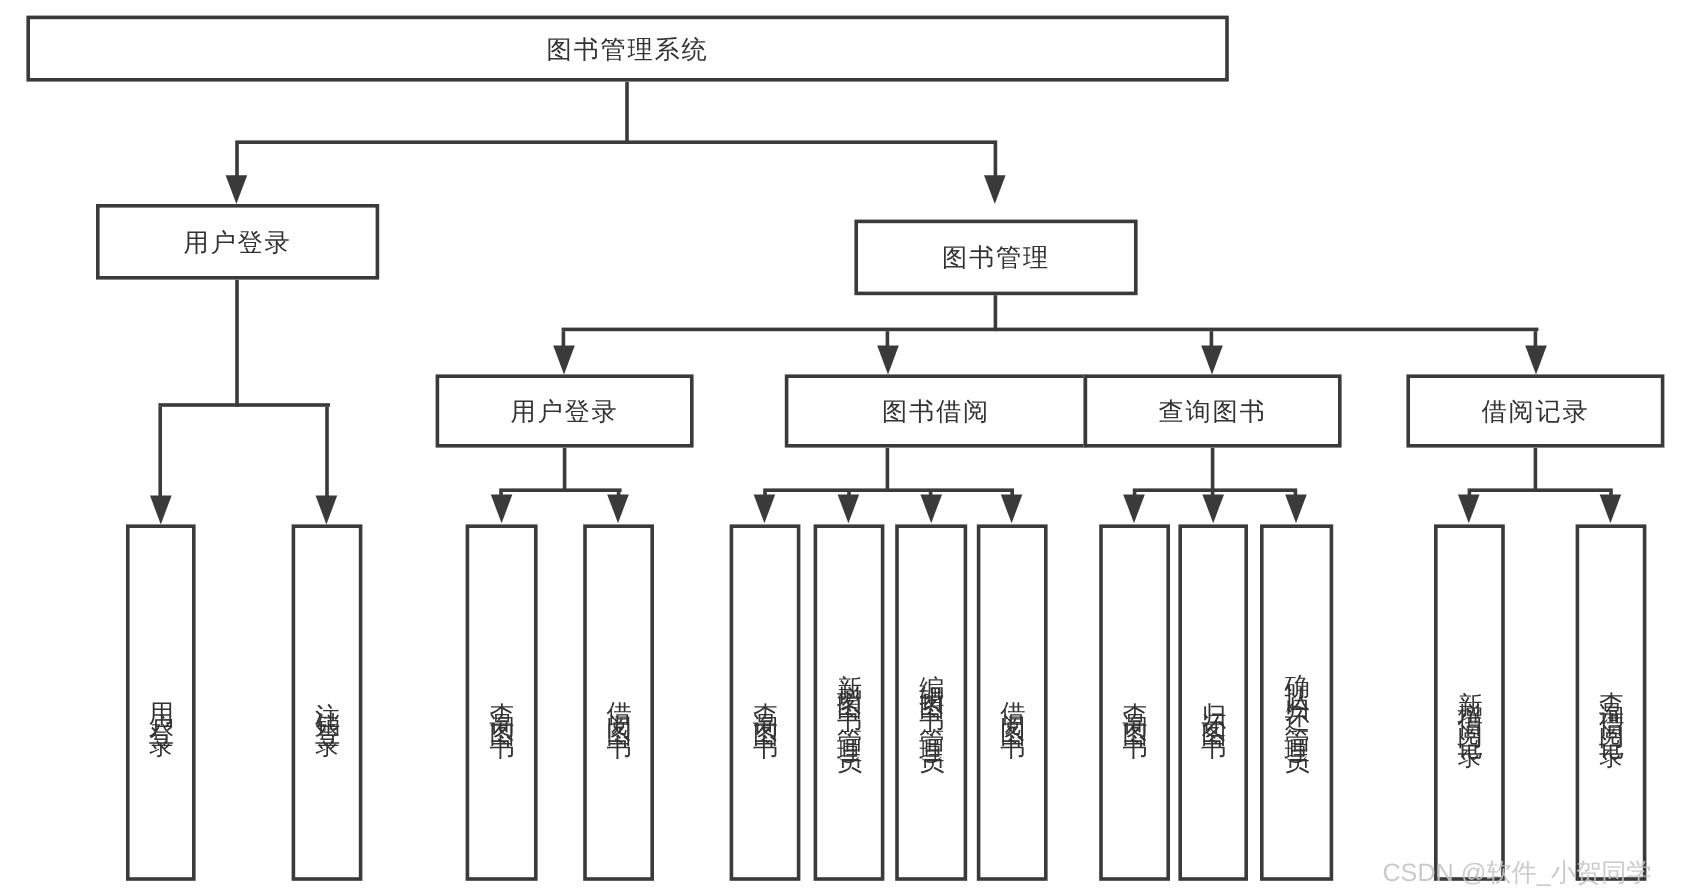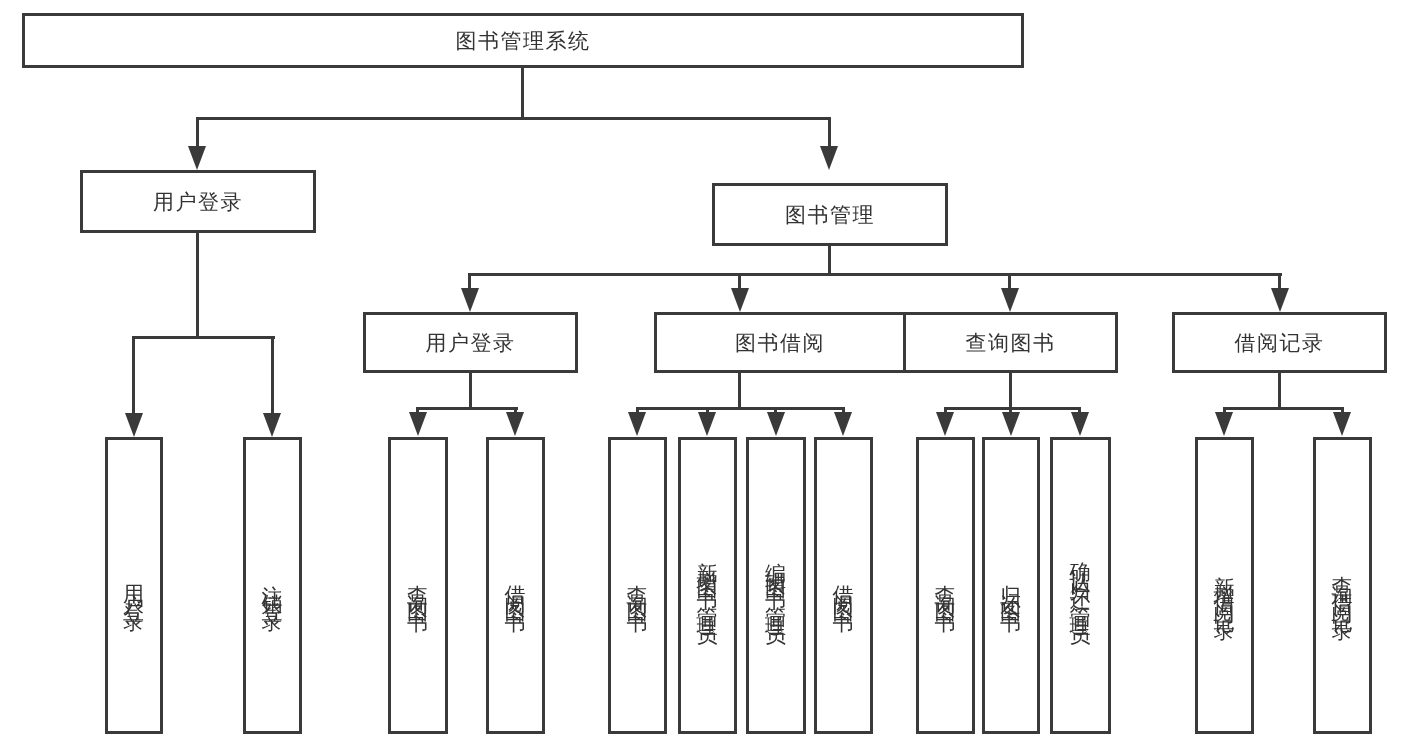--- a/index.html
+++ b/index.html
@@ -159,14 +159,15 @@
     <span class="lbl">确认归还（管理员）</span>
   </div>
 
   <div class="box leaf" style="left:1195px;top:437px;width:59px;height:297px">
     <span class="lbl">新增借阅记录</span>
   </div>
   <div class="box leaf" style="left:1313px;top:437px;width:59px;height:297px">
     <span class="lbl">查询借阅记录</span>
   </div>
 
+  <div class="watermark">CSDN @软件_小贺同学</div>
 
 </div>
 
 </body></html>

